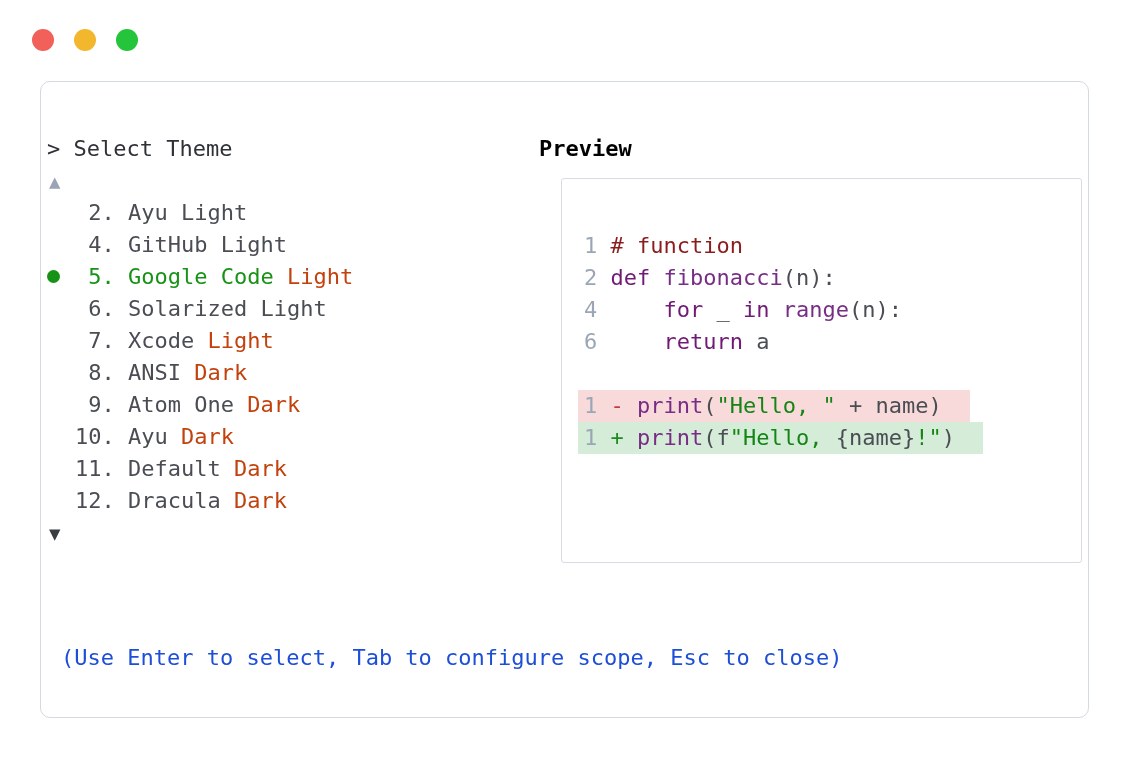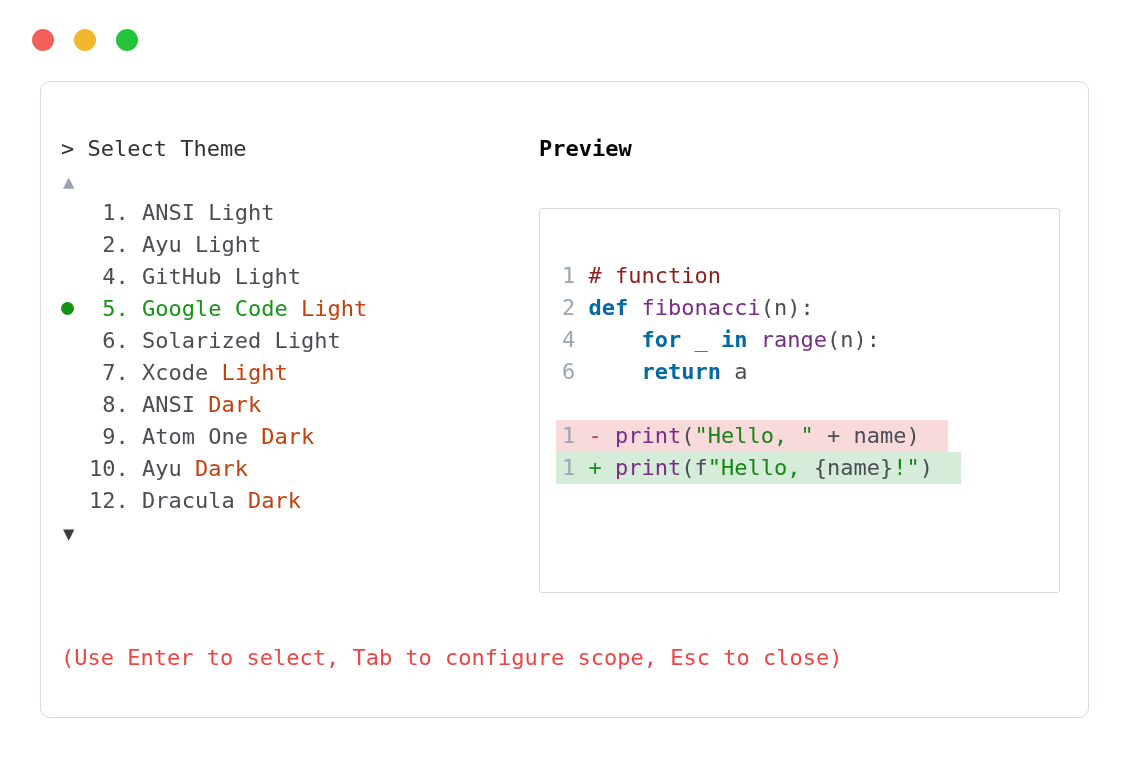--- a/index.html
+++ b/index.html
@@ -9,44 +9,44 @@
   .dots{position:absolute;left:32px;top:29px;display:flex;gap:20px;}
   .dot{width:22px;height:22px;border-radius:50%;}
   .dot.red{background:#f2605a;}
   .dot.yellow{background:#f3b72e;}
   .dot.green{background:#24c53b;}
   
   .panel{position:absolute;left:40px;top:81px;width:1049px;height:637px;
          border:1.5px solid #d5d9e0;border-radius:10px;background:#fff;box-sizing:border-box;}
   .row{height:32px;line-height:32px;font-size:22px;white-space:pre;}
   
-  .left-col{position:absolute;left:20px;top:51px;}
+  .left-col{position:absolute;left:6px;top:51px;}
   .prompt{color:#2e3136;}
   .arrow{font-size:19px;padding-left:2px;}
   .arrow-up{color:#9aa4b4;}
   .arrow-down{color:#3a3d42;}
   .theme-item{color:#4a4e54;cursor:default;}
   .bullet{display:inline-block;width:28px;}
   .theme-item.selected .bullet::before{content:"";display:inline-block;width:13px;height:13px;
         border-radius:50%;background:#169216;vertical-align:middle;margin-bottom:4px;}
   .num{display:inline-block;width:3ch;text-align:right;color:#4a4e54;}
   .name{color:#4a4e54;}
   .variant{color:#c2410c;}
   .theme-item.selected .num,.theme-item.selected .name{color:#169216;}
   
-  .hint{position:absolute;left:20px;top:560px;color:#ef4444;}
+  .hint{position:absolute;left:20px;top:560px;color:#1d4ed8;}
   
   .preview-label{position:absolute;left:498px;top:51px;color:#000000;font-weight:bold;}
-  .preview-box{position:absolute;left:498px;top:96px;width:521px;height:385px;
+  .preview-box{position:absolute;left:520px;top:96px;width:521px;height:385px;
         border:1.5px solid #d8dce2;border-radius:3px;background:#fff;box-sizing:border-box;
-        padding:51px 0 0 22px;margin-top:30px;}
+        padding:51px 0 0 22px;}
   .linenum{display:inline-block;width:1ch;color:#9aa6b5;}
   .tok-plain{color:#4a4e54;}
   .tok-comment{color:#8b1d1d;}
-  .tok-keyword{color:#0369a1;font-weight:bold;}
+  .tok-keyword{color:#701a75;}
   .tok-func{color:#782d85;}
   .tok-literal{color:#0e6f6f;}
   .tok-string{color:#148514;}
   .tok-minus{color:#c23a3a;}
   .tok-plus{color:#1f8a1f;}
   .hl{display:inline-block;margin-left:-6px;padding:0 28px 0 6px;}
   .hl.removed{background:#f9dadb;}
   .hl.added{background:#d4ecd8;}
 </style>
 </head>
@@ -59,29 +59,29 @@
     <div class="dot yellow"></div>
     <div class="dot green"></div>
   </div>
 
   <div class="panel">
 
     <div class="left-col">
       <div class="row prompt">&gt; Select Theme</div>
       <div class="row arrow arrow-up">▲</div>
       <div>
-          <div class="row theme-item"><span class="bullet"></span><span class="num">1.</span> <span class="name">ANSI Light</span></div>
           <div class="row theme-item"><span class="bullet"></span><span class="num">2.</span> <span class="name">Ayu Light</span></div>
           <div class="row theme-item"><span class="bullet"></span><span class="num">4.</span> <span class="name">GitHub Light</span></div>
           <div class="row theme-item selected"><span class="bullet"></span><span class="num">5.</span> <span class="name">Google Code</span> <span class="variant">Light</span></div>
           <div class="row theme-item"><span class="bullet"></span><span class="num">6.</span> <span class="name">Solarized Light</span></div>
           <div class="row theme-item"><span class="bullet"></span><span class="num">7.</span> <span class="name">Xcode</span> <span class="variant">Light</span></div>
           <div class="row theme-item"><span class="bullet"></span><span class="num">8.</span> <span class="name">ANSI</span> <span class="variant">Dark</span></div>
           <div class="row theme-item"><span class="bullet"></span><span class="num">9.</span> <span class="name">Atom One</span> <span class="variant">Dark</span></div>
           <div class="row theme-item"><span class="bullet"></span><span class="num">10.</span> <span class="name">Ayu</span> <span class="variant">Dark</span></div>
+          <div class="row theme-item"><span class="bullet"></span><span class="num">11.</span> <span class="name">Default</span> <span class="variant">Dark</span></div>
           <div class="row theme-item"><span class="bullet"></span><span class="num">12.</span> <span class="name">Dracula</span> <span class="variant">Dark</span></div>
         </div>
       <div class="row arrow arrow-down">▼</div>
     </div>
 
     <div class="hint row">(Use Enter to select, Tab to configure scope, Esc to close)</div>
 
     <div class="preview-label row">Preview</div>
 
     <div class="preview-box">

